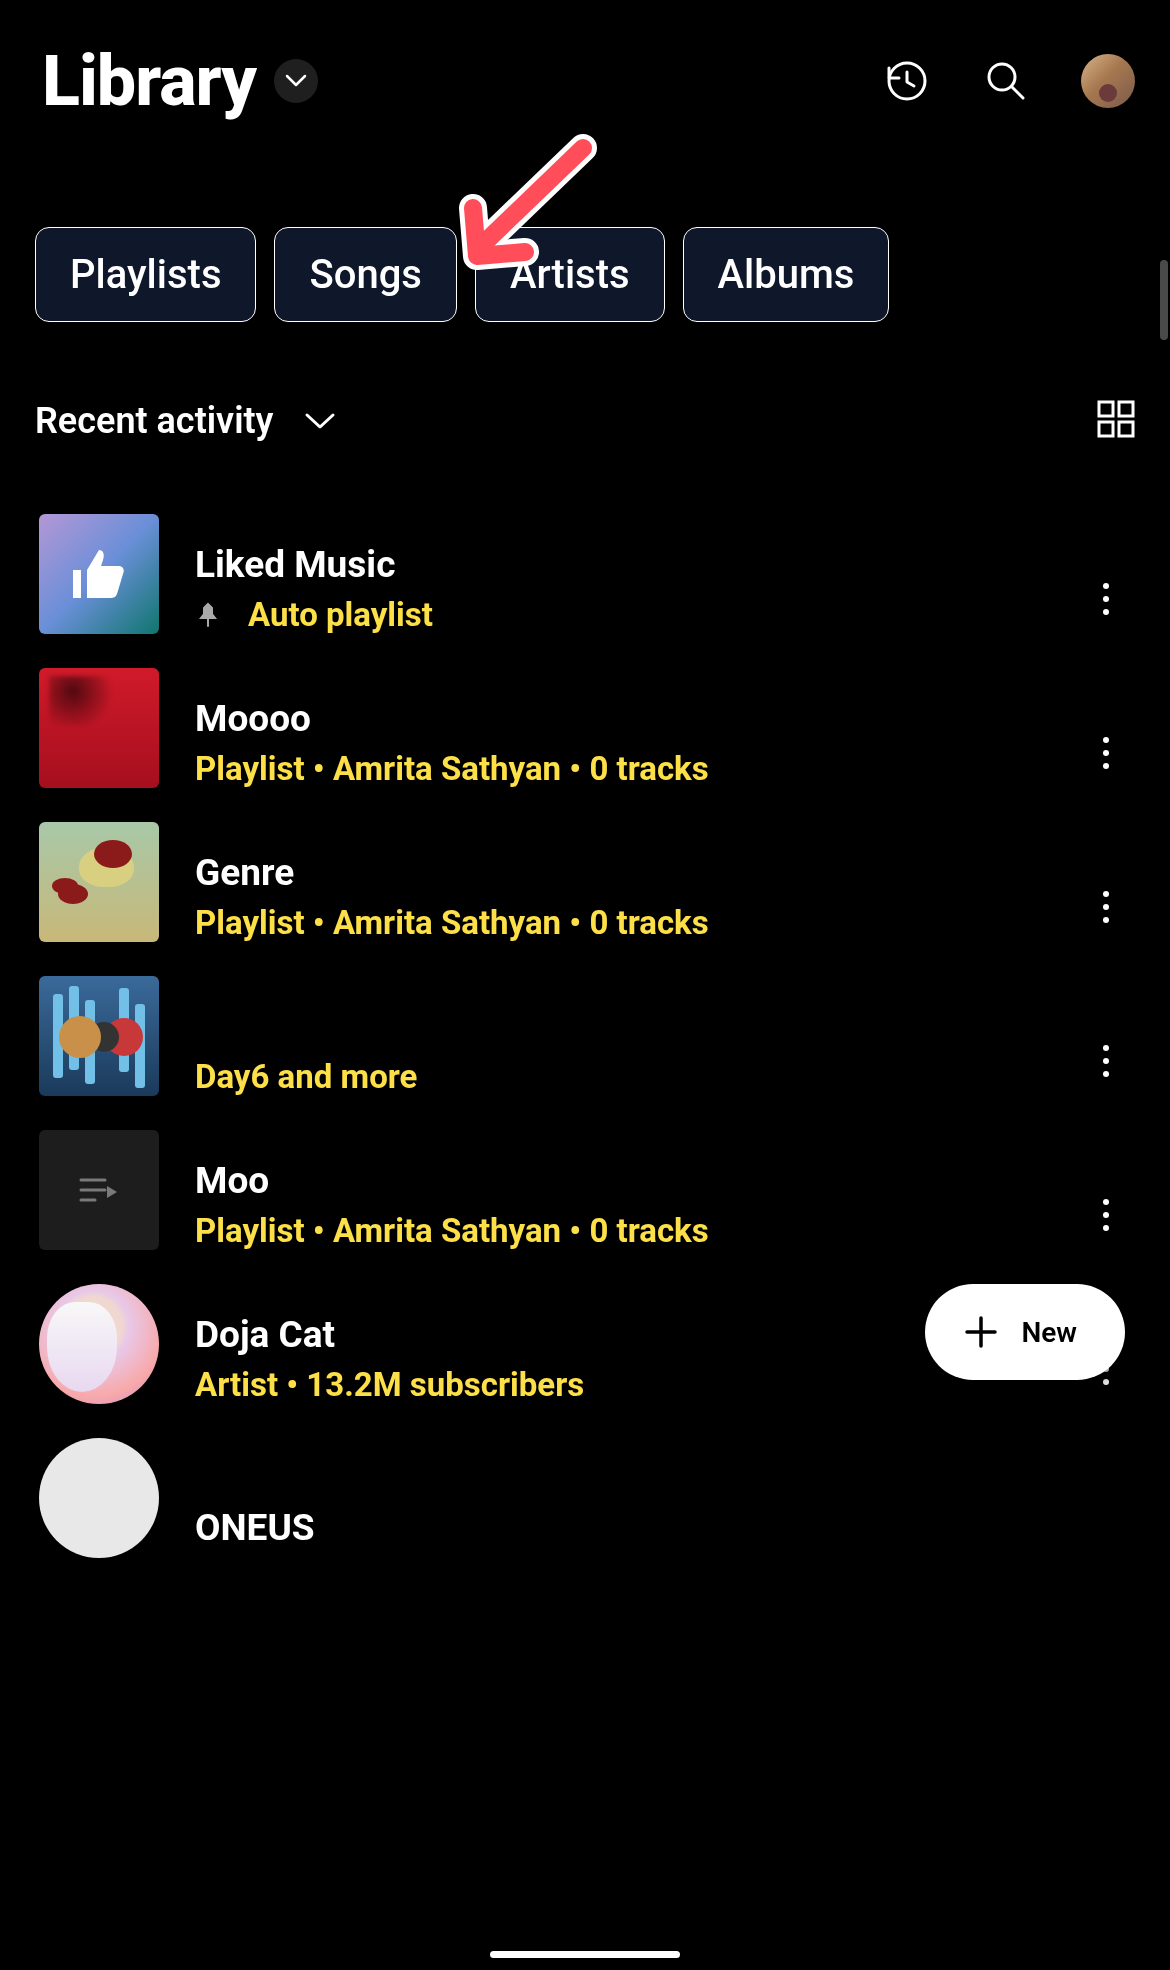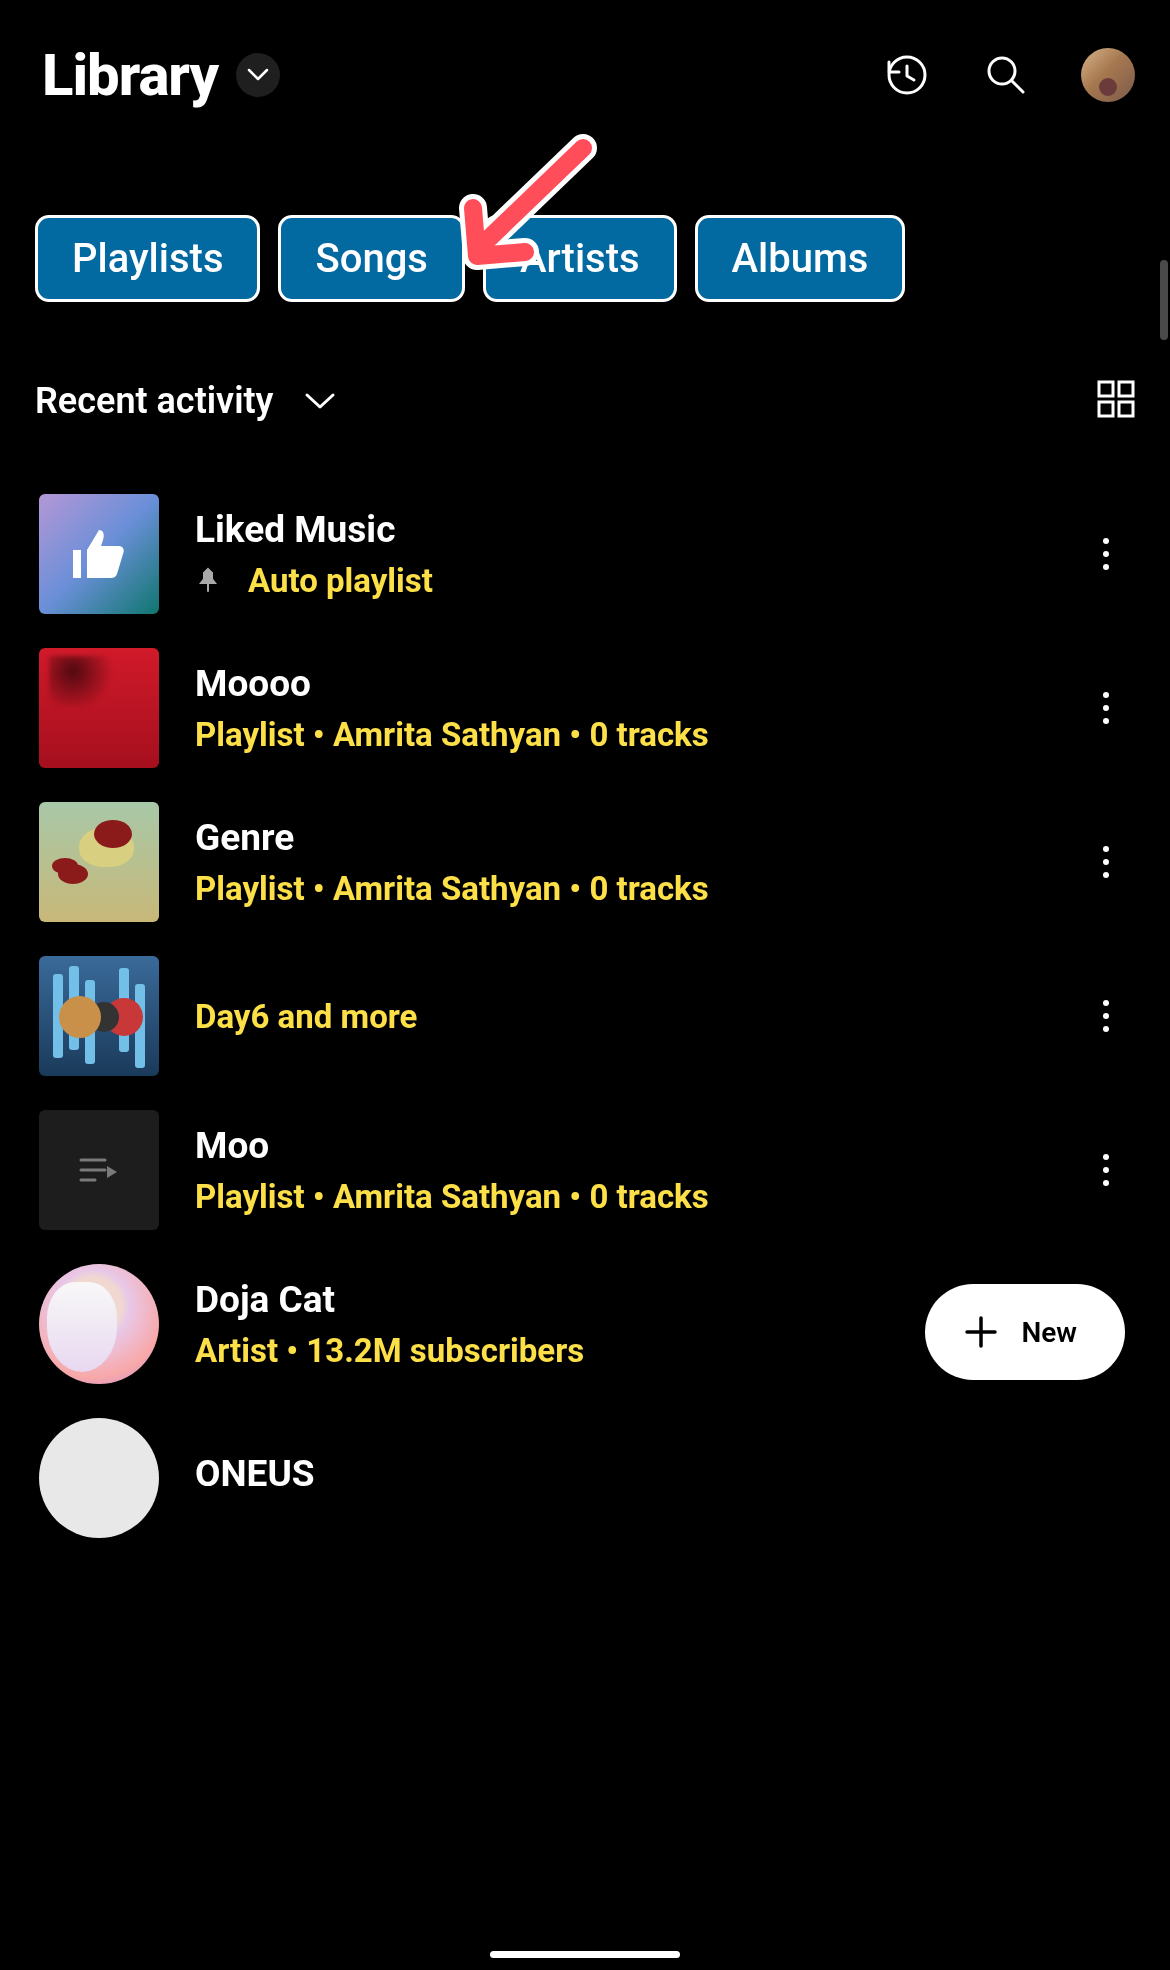--- a/index.html
+++ b/index.html
@@ -13,21 +13,21 @@
     position: relative;
   }
 
   
   .header {
     display: flex;
     align-items: center;
     padding: 40px 35px 20px 42px;
   }
   .title {
-    font-size: 58px;
+    font-size: 70px;
     font-weight: 800;
     letter-spacing: -1px;
   }
   .title-dropdown {
     width: 44px; height: 44px;
     border-radius: 50%;
     background: #1f1f1f;
     margin-left: 18px;
     display: flex; align-items: center; justify-content: center;
     cursor: pointer;
@@ -67,24 +67,24 @@
   }
 
   
   .chips {
     display: flex;
     gap: 18px;
     padding: 0 35px;
     margin-top: 85px;
   }
   .chip {
-    border: 3px solid #ffffff;
-    background: #0369a1;
+    border: 1px solid #ffffff;
+    background: #0f172a;
     border-radius: 14px;
-    padding: 17px 34px;
+    padding: 23px 34px;
     font-size: 40px;
     font-weight: 500;
     cursor: pointer;
     white-space: nowrap;
   }
 
   
   .sort-row {
     display: flex;
     align-items: center;
@@ -106,21 +106,21 @@
     cursor: pointer;
   }
 
   
   .list {
     margin-top: 55px;
     padding: 0 35px;
   }
   .row {
     display: flex;
-    align-items: center;
+    align-items: flex-end;
     padding: 17px 4px;
     cursor: pointer;
   }
   .thumb {
     width: 120px; height: 120px;
     border-radius: 6px;
     flex-shrink: 0;
     display:flex;align-items:center;justify-content:center;
     position: relative;
     overflow: hidden;

